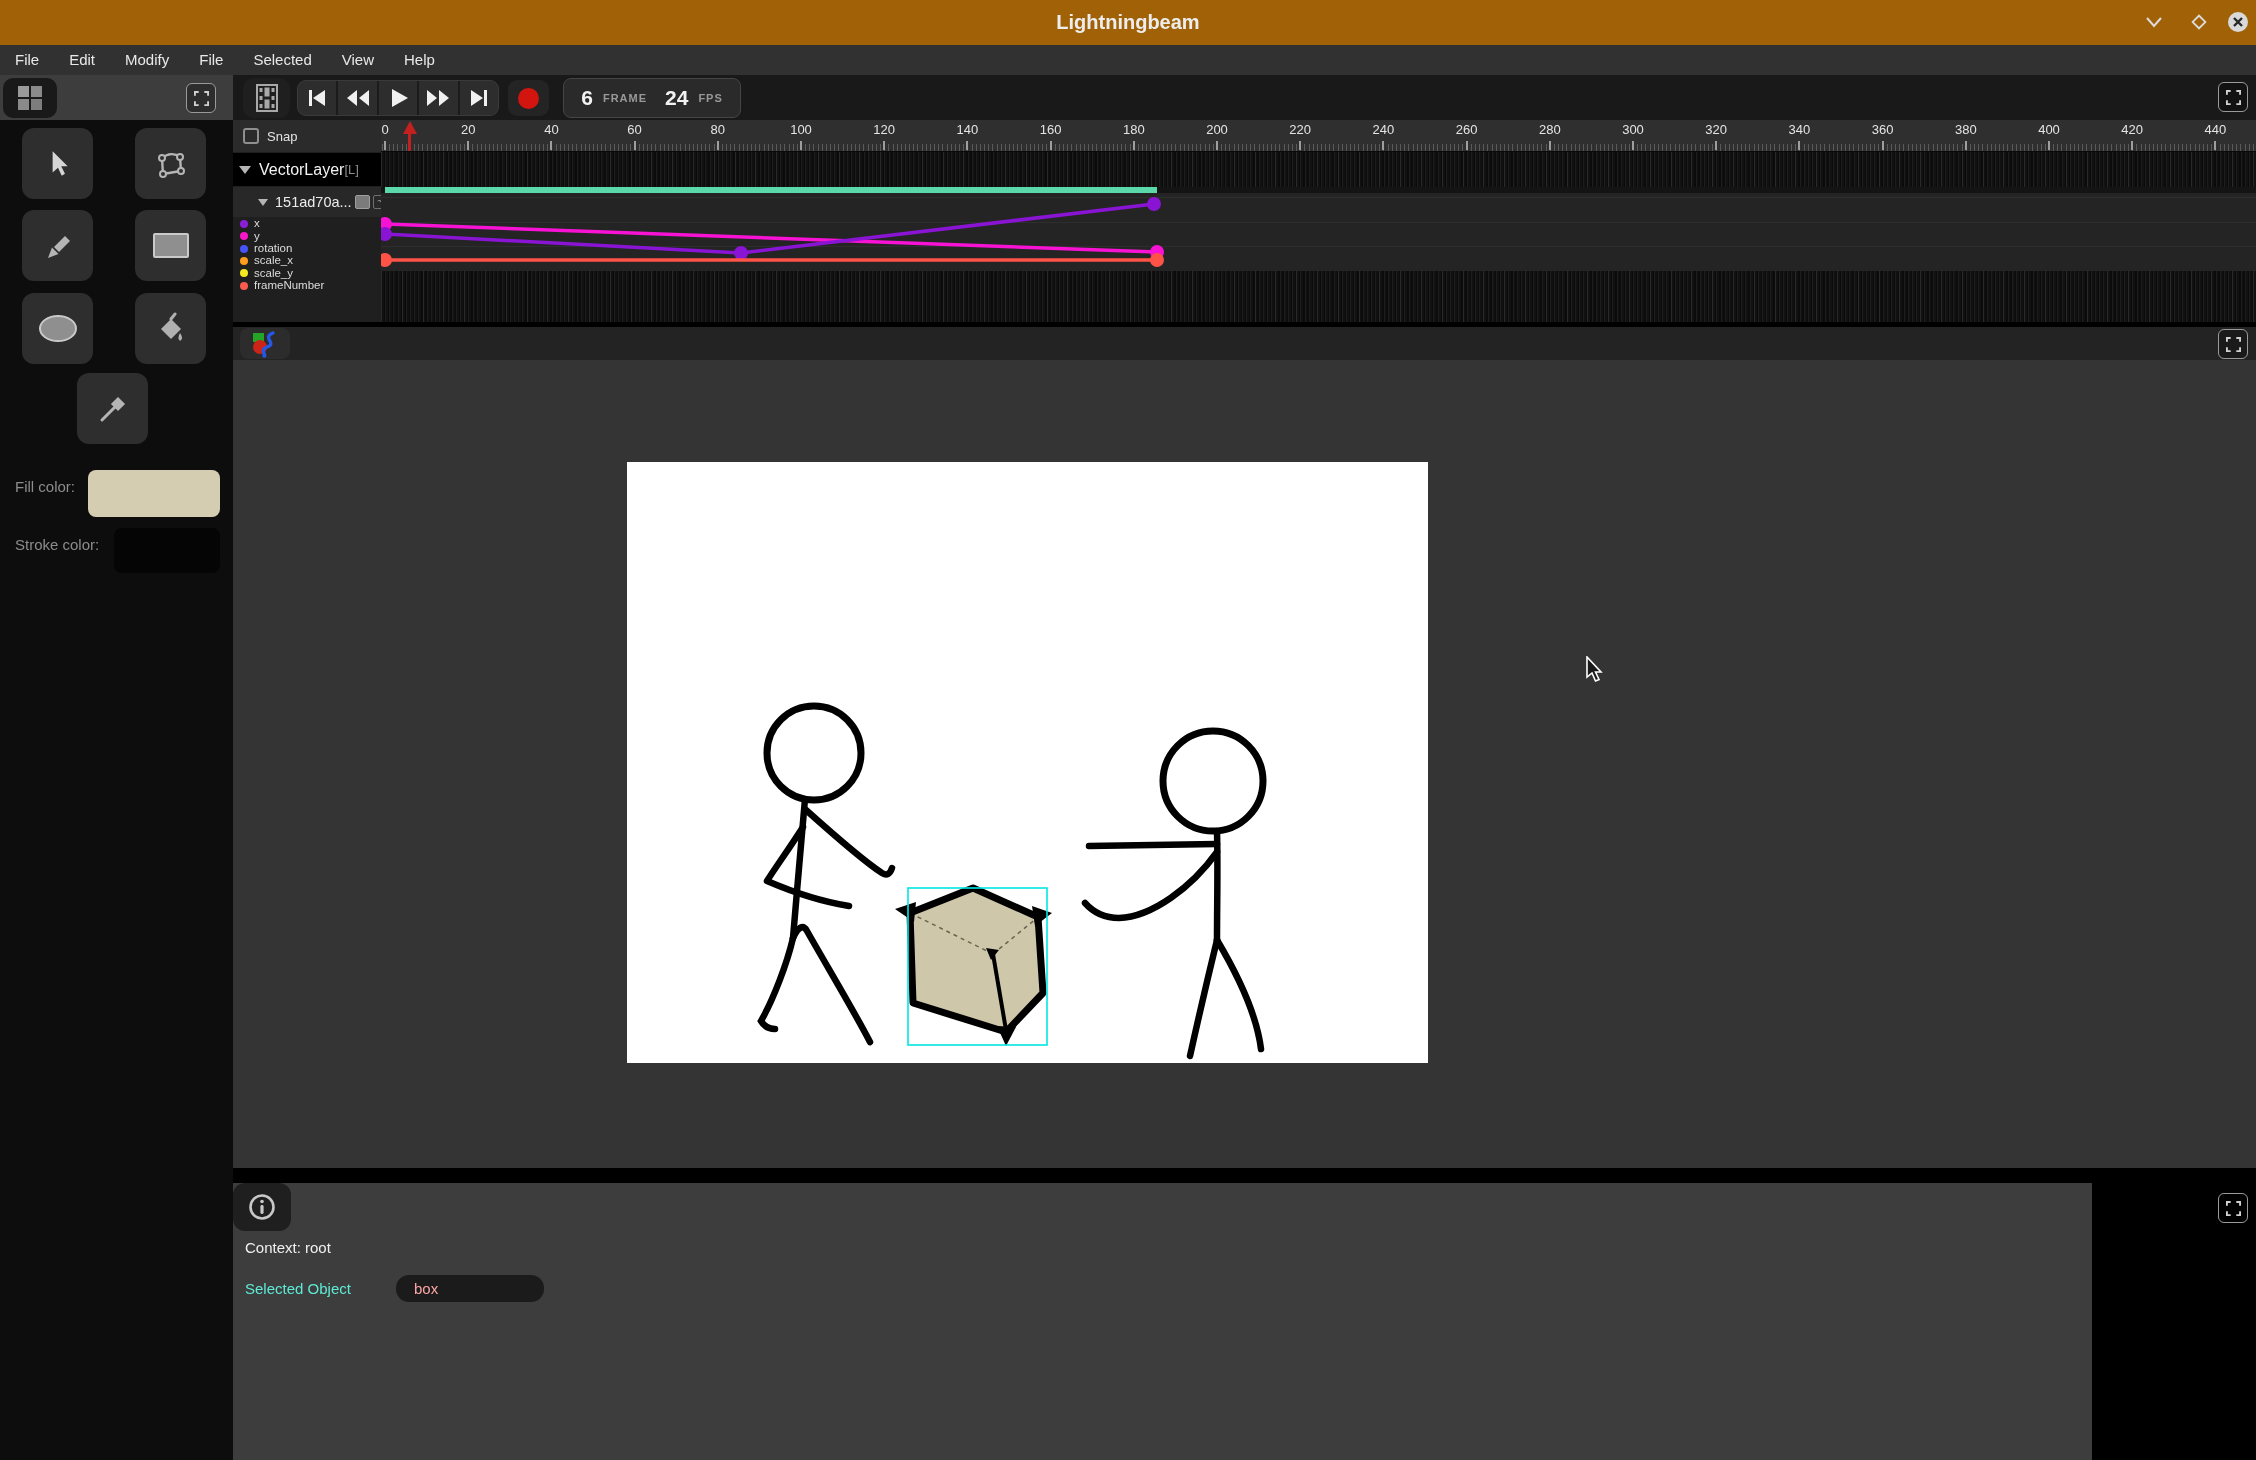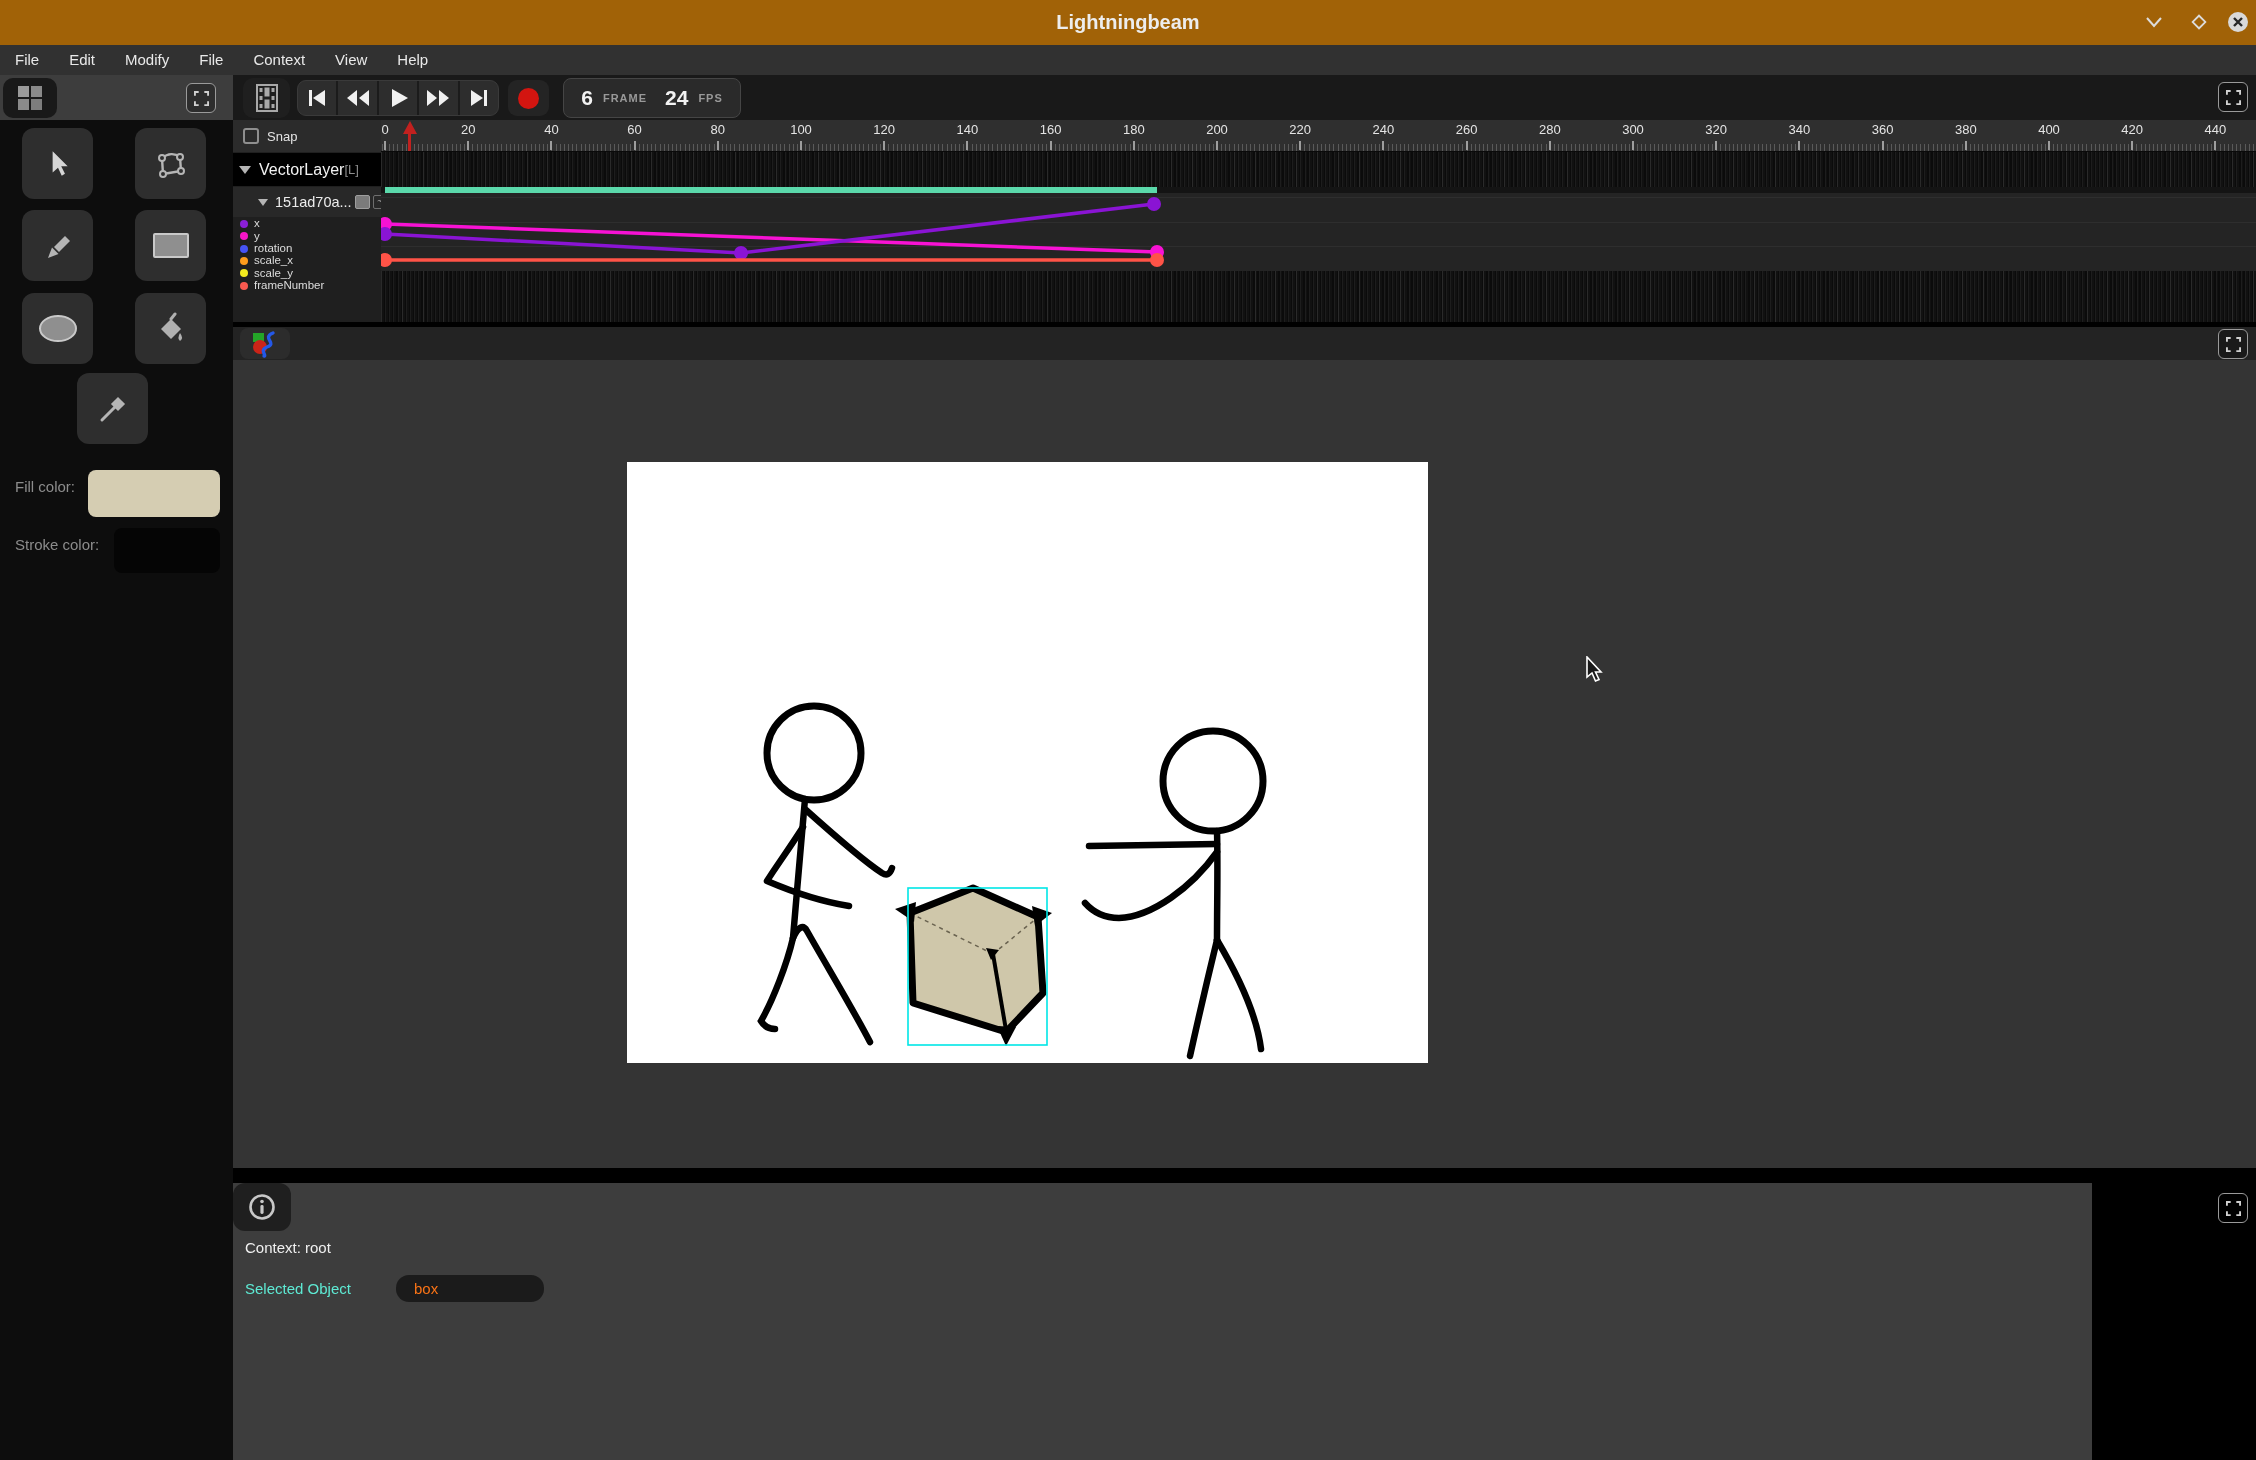--- a/index.html
+++ b/index.html
@@ -83,21 +83,21 @@
   #canvas-area{left:233px;top:360px;width:2023px;height:808px;background:#343434;}
   #stage{left:394px;top:102px;width:801px;height:601px;background:#ffffff;}
 
   
   #bottom{left:233px;top:1183px;width:1859px;height:277px;background:#3d3d3d;}
   #info-btn{left:0;top:0;width:58px;height:48px;background:#1f1f1f;border-radius:12px;
             display:flex;align-items:center;justify-content:center;}
   #context-text{left:12px;top:56px;font-size:15px;color:#f0f0f0;}
   #selected-label{left:12px;top:92px;font-size:15px;color:#5eead4;line-height:27px;}
   #selected-input{left:163px;top:92px;width:148px;height:27px;background:#1b1b1b;border-radius:13px;
-                  font-size:15px;color:#f97316;line-height:27px;padding-left:18px;}
+                  font-size:15px;color:#fca5a5;line-height:27px;padding-left:18px;}
 </style>
 </head>
 <body>
 
 <div id="app">
 
   <div id="titlebar" class="abs">
     <div id="window-title">Lightningbeam</div>
     <div class="abs win-ctl" style="left:2142px;">
       <svg width="18" height="12" viewBox="0 0 18 12">
@@ -115,21 +115,21 @@
         <path d="M7,7 L15,15 M15,7 L7,15" stroke="#272727" stroke-width="2.4"></path>
       </svg>
     </div>
   </div>
 
   <div id="menubar" class="abs">
       <div class="menu-item">File</div>
       <div class="menu-item">Edit</div>
       <div class="menu-item">Modify</div>
       <div class="menu-item">File</div>
-      <div class="menu-item">Context</div>
+      <div class="menu-item">Selected</div>
       <div class="menu-item">View</div>
       <div class="menu-item">Help</div>
     </div>
 
   <div id="sidebar" class="abs">
     <div id="sidebar-head" class="abs panel-head">
       <div class="abs sq-btn" style="left:3px;top:3px;width:54px;height:40px;">
         <svg width="28" height="28" viewBox="0 0 28 28">
           <rect x="2" y="2" width="11" height="11" fill="#9a9a9a"></rect>
             <rect x="15" y="2" width="11" height="11" fill="#8a8a8a"></rect>

